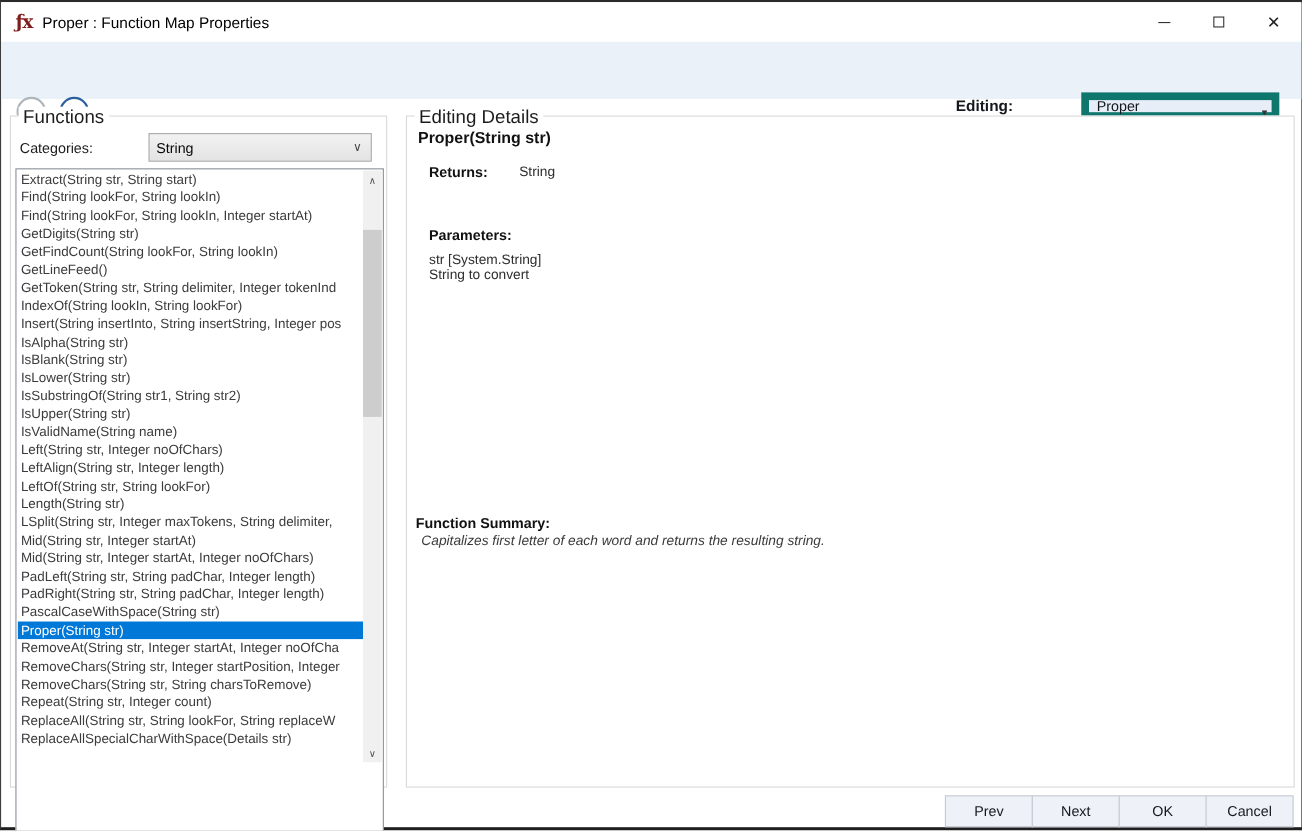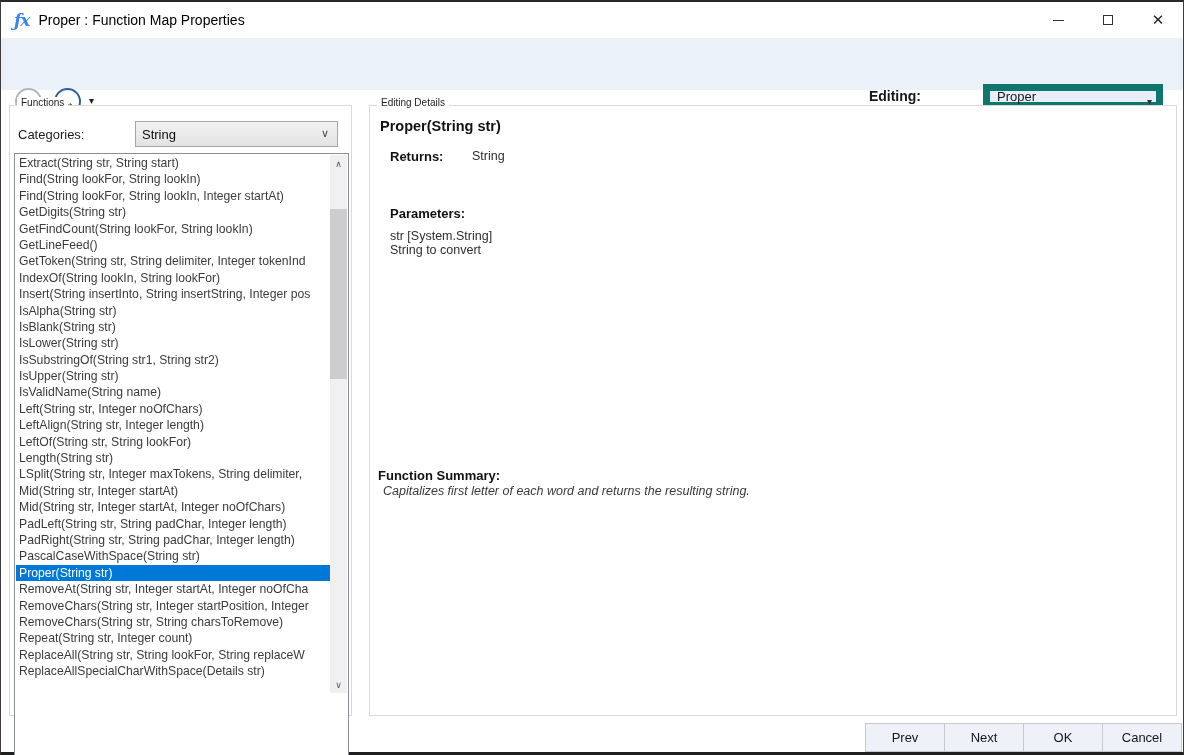--- a/index.html
+++ b/index.html
@@ -16,22 +16,22 @@
     border-top:2px solid #2a2a2a;
     border-bottom:3px solid #1f1f1f;
     background:#fff;
   }
   
   .titlebar {
     position:absolute; left:0; top:0; right:0; height:36px;
     background:#fff; display:flex; align-items:center;
   }
   .app-icon {
-    margin-left:13px; font-size:17px; font-style:italic; font-weight:bold;
-    color:#3b82f6; font-family:"DejaVu Serif", serif; letter-spacing:-1px;
+    margin-left:13px; font-size:17px; font-weight:bold;
+    color:#7f1d1d; font-family:"DejaVu Serif", serif; letter-spacing:-1px;
   }
   .title-text { margin-left:9px; font-size:14px; color:#000; }
   .win-controls { position:absolute; right:0; top:0; height:36px; display:flex; }
   .win-btn {
     width:50px; height:36px; display:flex; align-items:center; justify-content:center;
     background:transparent; border:none; font-size:13px; color:#222; cursor:default;
   }
   .win-btn .dash { display:block; width:11px; border-top:1px solid #333; }
   .win-btn .box { display:block; width:10px; height:10px; border:1px solid #333; }
   .win-btn.close { font-size:15px; font-weight:400; }
@@ -59,21 +59,21 @@
   }
   .editing-combo .arrow {
     position:absolute; right:4px; top:5px; font-size:10px; color:#333;
   }
   
   .groupbox {
     position:absolute; border:1px solid #d9d9d9; background:#fff;
   }
   .group-label {
     position:absolute; top:-9px; left:7px; background:#fff; padding:0 4px;
-    font-size:10px; color:#1c1c1c;
+    font-size:17px; color:#1c1c1c;
   }
   .gb-functions { left:8px;  top:103px; width:343px; height:611px; }
   .gb-details   { left:368px; top:103px; width:808px; height:611px; }
   
   .cat-label { position:absolute; left:8px; top:21px; font-size:13px; color:#1c1c1c; }
   .cat-combo {
     position:absolute; left:125px; top:15px; width:203px; height:26px;
     background:linear-gradient(#f2f2f2,#e3e3e3); border:1px solid #a6a6a6;
     display:flex; align-items:center; padding-left:6px; font-size:13px; color:#0b0b0b;
   }
@@ -116,21 +116,21 @@
   .sig { position:absolute; left:10px; top:12px; font-size:14.5px; font-weight:bold; color:#111; }
   .ret-label { position:absolute; left:20px; top:43px; font-size:13px; font-weight:bold; color:#111; }
   .ret-value { position:absolute; left:102px; top:43px; font-size:12.5px; color:#2e2e2e; }
   .par-label { position:absolute; left:20px; top:100px; font-size:13px; font-weight:bold; color:#111; }
   .par-name  { position:absolute; left:20px; top:123px; font-size:12.5px; color:#2e2e2e; }
   .par-desc  { position:absolute; left:20px; top:137px; font-size:12.5px; color:#2e2e2e; }
   .sum-label { position:absolute; left:8px;  top:362px; font-size:13px; font-weight:bold; color:#111; }
   .sum-text  { position:absolute; left:13px; top:378px; font-size:12.5px; font-style:italic; color:#3a3a3a; }
   
   .footer {
-    position:absolute; right:1px; bottom:0; display:flex;justify-content:flex-end;
+    position:absolute; right:7px; bottom:0; display:flex;justify-content:flex-end;
   }
   .footer-btn {
     width:80px; height:29px; background:#eef1f7; border:1px solid #c5cad2;
     margin-left:-1px; font-size:13px; color:#14181d;
     font-family:"Liberation Sans", sans-serif;
   }
 </style>
 </head>
 <body>
 

